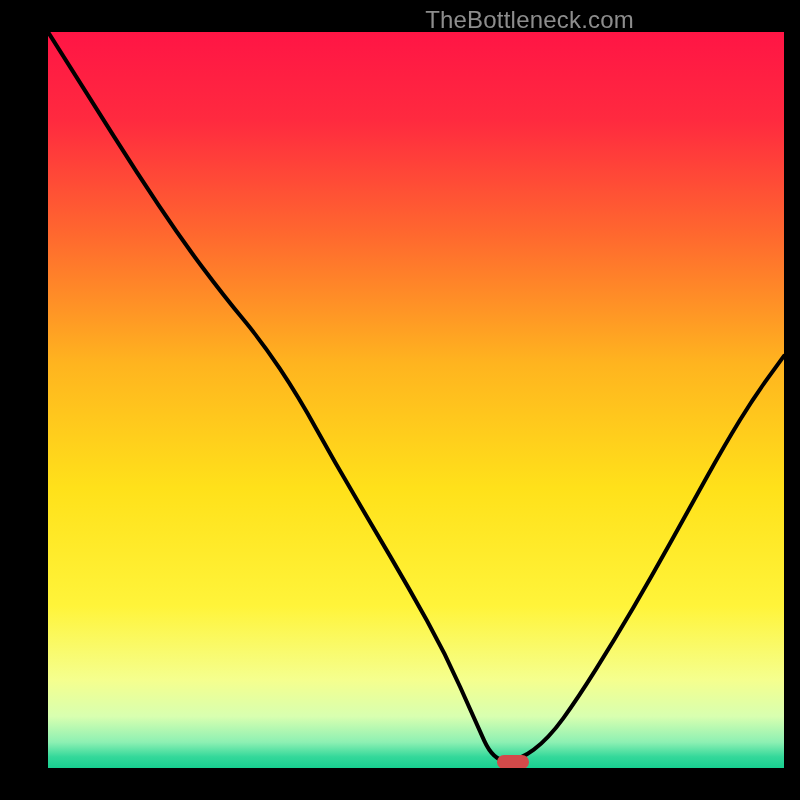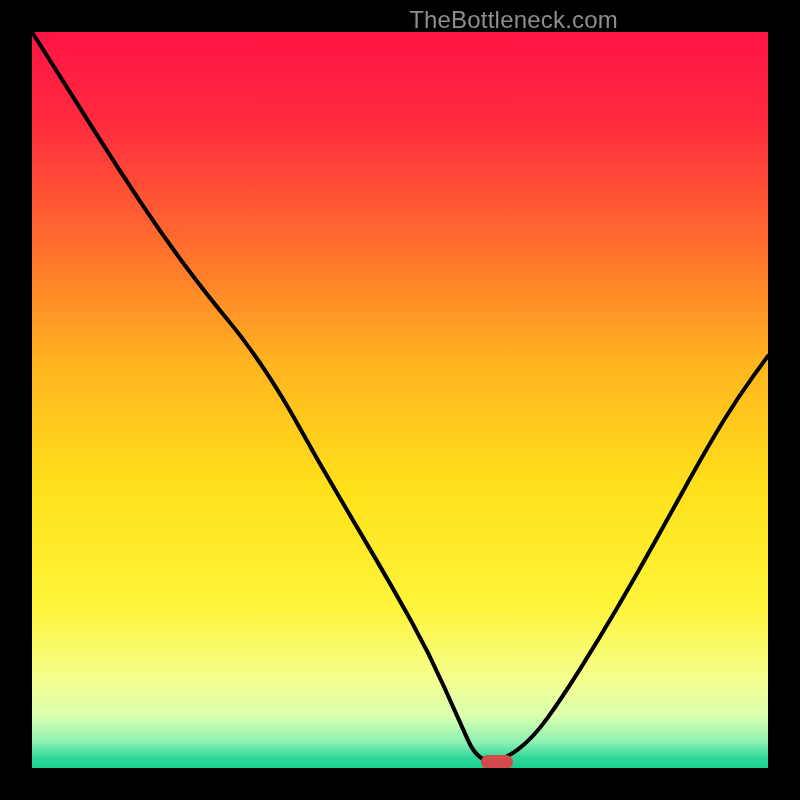--- a/index.html
+++ b/index.html
@@ -5,21 +5,21 @@
   html, body {
     margin: 0;
     padding: 0;
     width: 800px;
     height: 800px;
     background: #000;
     overflow: hidden;
   }
   .frame {
     position: absolute;
-    left: 0;
+    left: 16px;
     top: 0;
     width: 636px;
     height: 800px;
     background: #000;
   }
   .plot {
     position: absolute;
     left: 32px;
     top: 32px;
     width: 736px;

